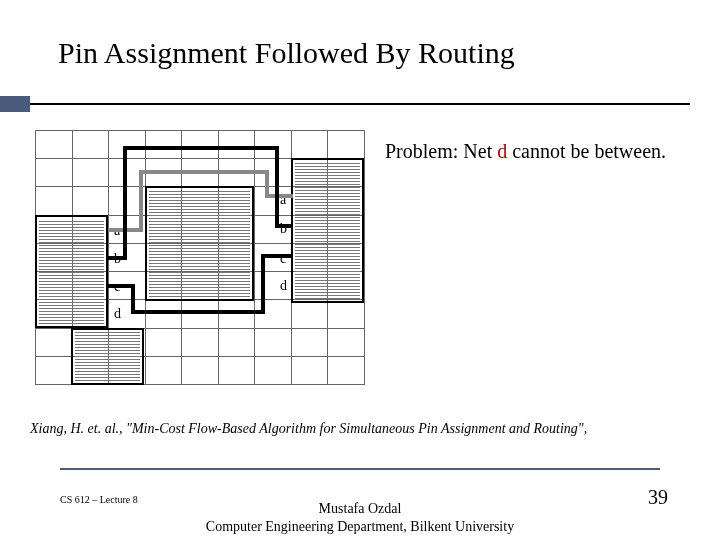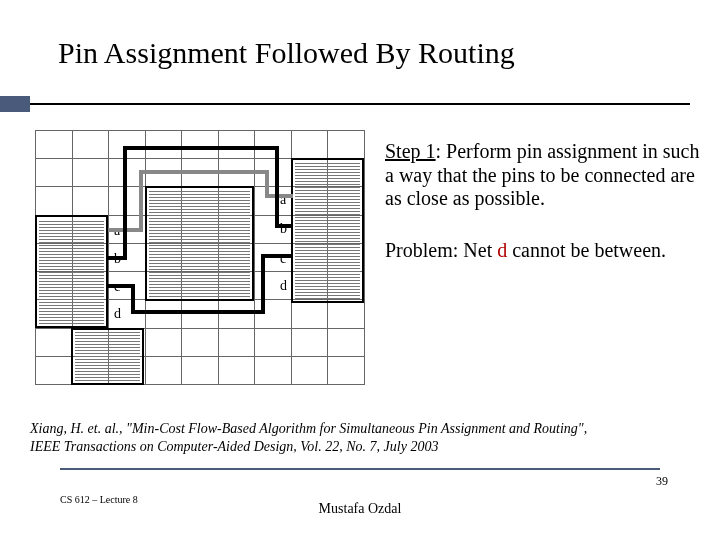--- a/index.html
+++ b/index.html
@@ -17,21 +17,21 @@
   .route { position: absolute; background: #000; }
   .route-grey { position: absolute; background: #888; }
   .text-area { position: absolute; left: 385px; top: 140px; width: 315px; }
   .para { font-size: 20px; line-height: 1.18; margin-bottom: 28px; }
   .ul { text-decoration: underline; }
   .netd { color: #b00000; }
   .citation { position: absolute; left: 30px; top: 420px; width: 640px; font-style: italic; font-size: 14px; line-height: 1.25; }
   .hr2 { position: absolute; left: 60px; top: 468px; width: 600px; height: 0; border-top: 2px solid #4a5a7a; }
   .footer-left { position: absolute; left: 60px; top: 494px; font-size: 10px; }
   .footer-center { position: absolute; left: 0; right: 0; top: 500px; text-align: center; font-size: 14px; line-height: 1.25; }
-  .footer-right { position: absolute; right: 52px; top: 474px; font-size: 12px; }
+  .footer-right { position: absolute; right: 52px; top: 486px; font-size: 20px; }
 </style>
 </head>
 <body>
 
 <div class="slide">
 
   <div class="title">Pin Assignment Followed By Routing</div>
   <div class="accent-bar"></div>
   <div class="hr1"></div>
 
@@ -176,32 +176,29 @@
 
     <div class="route" style="left:73px; top:154px; width:27px; height:4px;"></div>
     <div class="route" style="left:96px; top:154px; width:4px; height:30px;"></div>
     <div class="route" style="left:96px; top:180px; width:134px; height:4px;"></div>
     <div class="route" style="left:226px; top:124px; width:4px; height:60px;"></div>
     <div class="route" style="left:226px; top:124px; width:32px; height:4px;"></div>
   </div>
 
   <div class="text-area">
     <p class="para">
-      <span class="ul">Step 1</span><span>: Perform pin assignment in such a way that the pins to be connected are as close as possible.</span>
-    </p>
-    <p class="para">
       <span>Problem: Net </span><span class="netd">d</span><span> cannot be between.</span>
     </p>
   </div>
 
   <div class="citation">
     <div>Xiang, H. et. al., "Min-Cost Flow-Based Algorithm for Simultaneous Pin Assignment and Routing",</div>
-    <div>IEEE Transactions on Computer-Aided Design, Vol. 22, No. 7, July 2003</div>
   </div>
 
   <div class="hr2"></div>
   <div class="footer-left">CS 612 – Lecture 8</div>
   <div class="footer-center">
     <div>Mustafa Ozdal</div>
+    <div>Computer Engineering Department, Bilkent University</div>
   </div>
   <div class="footer-right">39</div>
 
 </div>
 
 </body></html>

